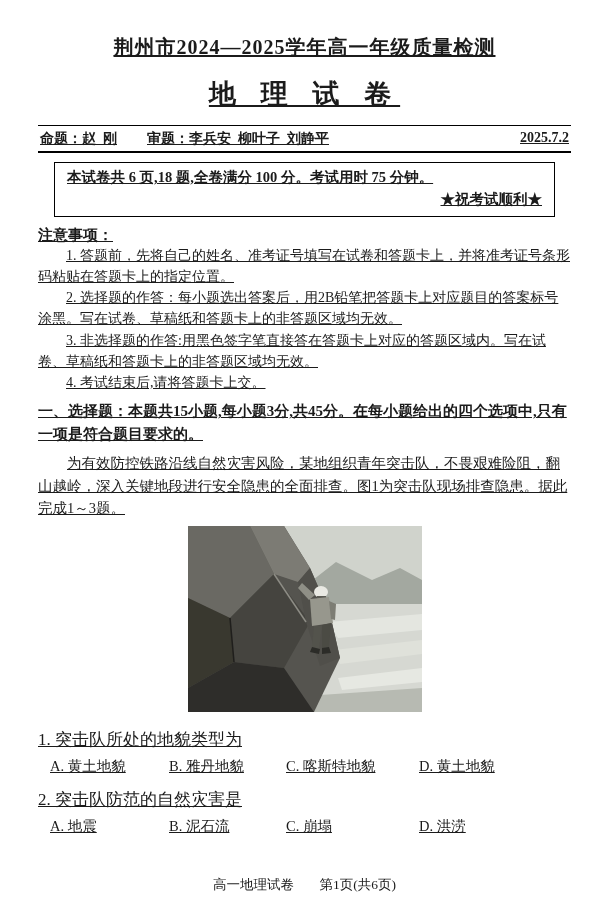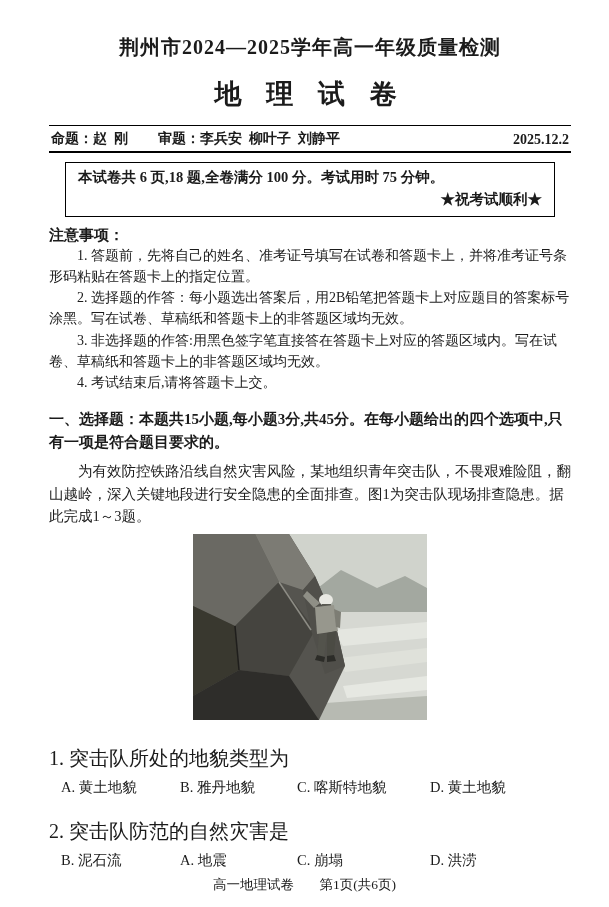--- a/index.html
+++ b/index.html
@@ -4,51 +4,51 @@
 <style>
   * { margin:0; padding:0; box-sizing:border-box; }
   html, body { background:#ffffff; }
   body {
     width:609px; height:907px;
     font-family:"Liberation Serif","DejaVu Serif",serif;
     color:#1b1b1b;
     position:relative;
     overflow:hidden;
   }
-  .page { padding:34px 38px 0 49px; height:100%; position:relative; }
+  .page { padding:34px 38px 0 38px; height:100%; position:relative;text-decoration:underline; }
 
   .exam-title { text-align:center; font-size:20px; font-weight:bold; letter-spacing:1px; }
   .subject-title { text-align:center; font-size:27px; font-weight:bold; letter-spacing:9px; margin-top:15px; white-space:pre; }
 
   .rule-thin  { border-top:1px solid #000; margin-top:13px; }
   .rule-thick { border-top:2px solid #000; }
 
-  .meta-row { display:flex; align-items:flex-end; font-size:14px; font-weight:bold; padding:4px 2px 3px 2px; }
+  .meta-row { display:flex; align-items:flex-start; font-size:14px; font-weight:bold; padding:4px 2px 3px 2px; }
   .meta-item { white-space:pre; margin-right:30px; }
   .meta-date { margin-left:auto; white-space:pre; }
 
   .notice-box {
     border:1.5px solid #000;
     margin:9px 16px 0 16px;
     padding:4px 12px 5px 12px;
     font-weight:bold; font-size:14.5px; line-height:1.5;
   }
   .notice-line2 { text-align:right; }
 
   .att-heading { font-weight:bold; font-size:15px; margin-top:9px; }
   .att-item { font-size:14px; line-height:1.52; text-indent:2em; }
 
-  .section-heading { font-weight:bold; font-size:15px; line-height:1.5; margin-top:15px; }
+  .section-heading { font-weight:bold; font-size:15px; line-height:1.5; margin-top:7px; }
   .passage { font-size:14.5px; line-height:1.55; text-indent:2em; margin-top:7px; }
 
   .figure-wrap { text-align:center; margin-top:6px; }
   .figure-wrap svg { display:inline-block; }
   .figure-caption { text-align:center; font-size:13px; margin-top:3px; }
 
-  .question-stem { font-size:20px; margin-top:21px; }
+  .question-stem { font-size:17px; margin-top:12px; }
   .options-row {
     display:grid;
     grid-template-columns:119px 117px 133px auto;
     padding-left:12px;
     font-size:14.5px;
     margin-top:6px;
   }
 
   .footer {
     position:absolute; left:0; bottom:13px; width:100%;
@@ -62,21 +62,21 @@
 <div class="page">
 
   <div class="exam-title">荆州市2024—2025学年高一年级质量检测</div>
   <div class="subject-title">地 理 试 卷</div>
 
   <div class="rule-thin"></div>
 
   <div class="meta-row">
     <span class="meta-item">命题：赵  刚</span>
     <span class="meta-item">审题：李兵安  柳叶子  刘静平</span>
-    <span class="meta-date">2025.12.2</span>
+    <span class="meta-date">2025.7.2</span>
   </div>
 
   <div class="rule-thick"></div>
 
   <div class="notice-box">
     <div class="notice-line1">本试卷共 6 页,18 题,全卷满分 100 分。考试用时 75 分钟。</div>
     <div class="notice-line2">★祝考试顺利★</div>
   </div>
 
   <div class="att-heading">注意事项：</div>
@@ -126,22 +126,22 @@
   <div class="question-stem">1. 突击队所处的地貌类型为</div>
   <div class="options-row">
     <span>A. 黄土地貌</span>
     <span>B. 雅丹地貌</span>
     <span>C. 喀斯特地貌</span>
     <span>D. 黄土地貌</span>
   </div>
 
   <div class="question-stem">2. 突击队防范的自然灾害是</div>
   <div class="options-row">
+    <span>A. 地震</span>
     <span>B. 泥石流</span>
-    <span>A. 地震</span>
     <span>C. 崩塌</span>
     <span>D. 洪涝</span>
   </div>
 
   <div class="footer">
     <span class="footer-left">高一地理试卷</span>
     <span class="footer-right">第1页(共6页)</span>
   </div>
 
 </div>

